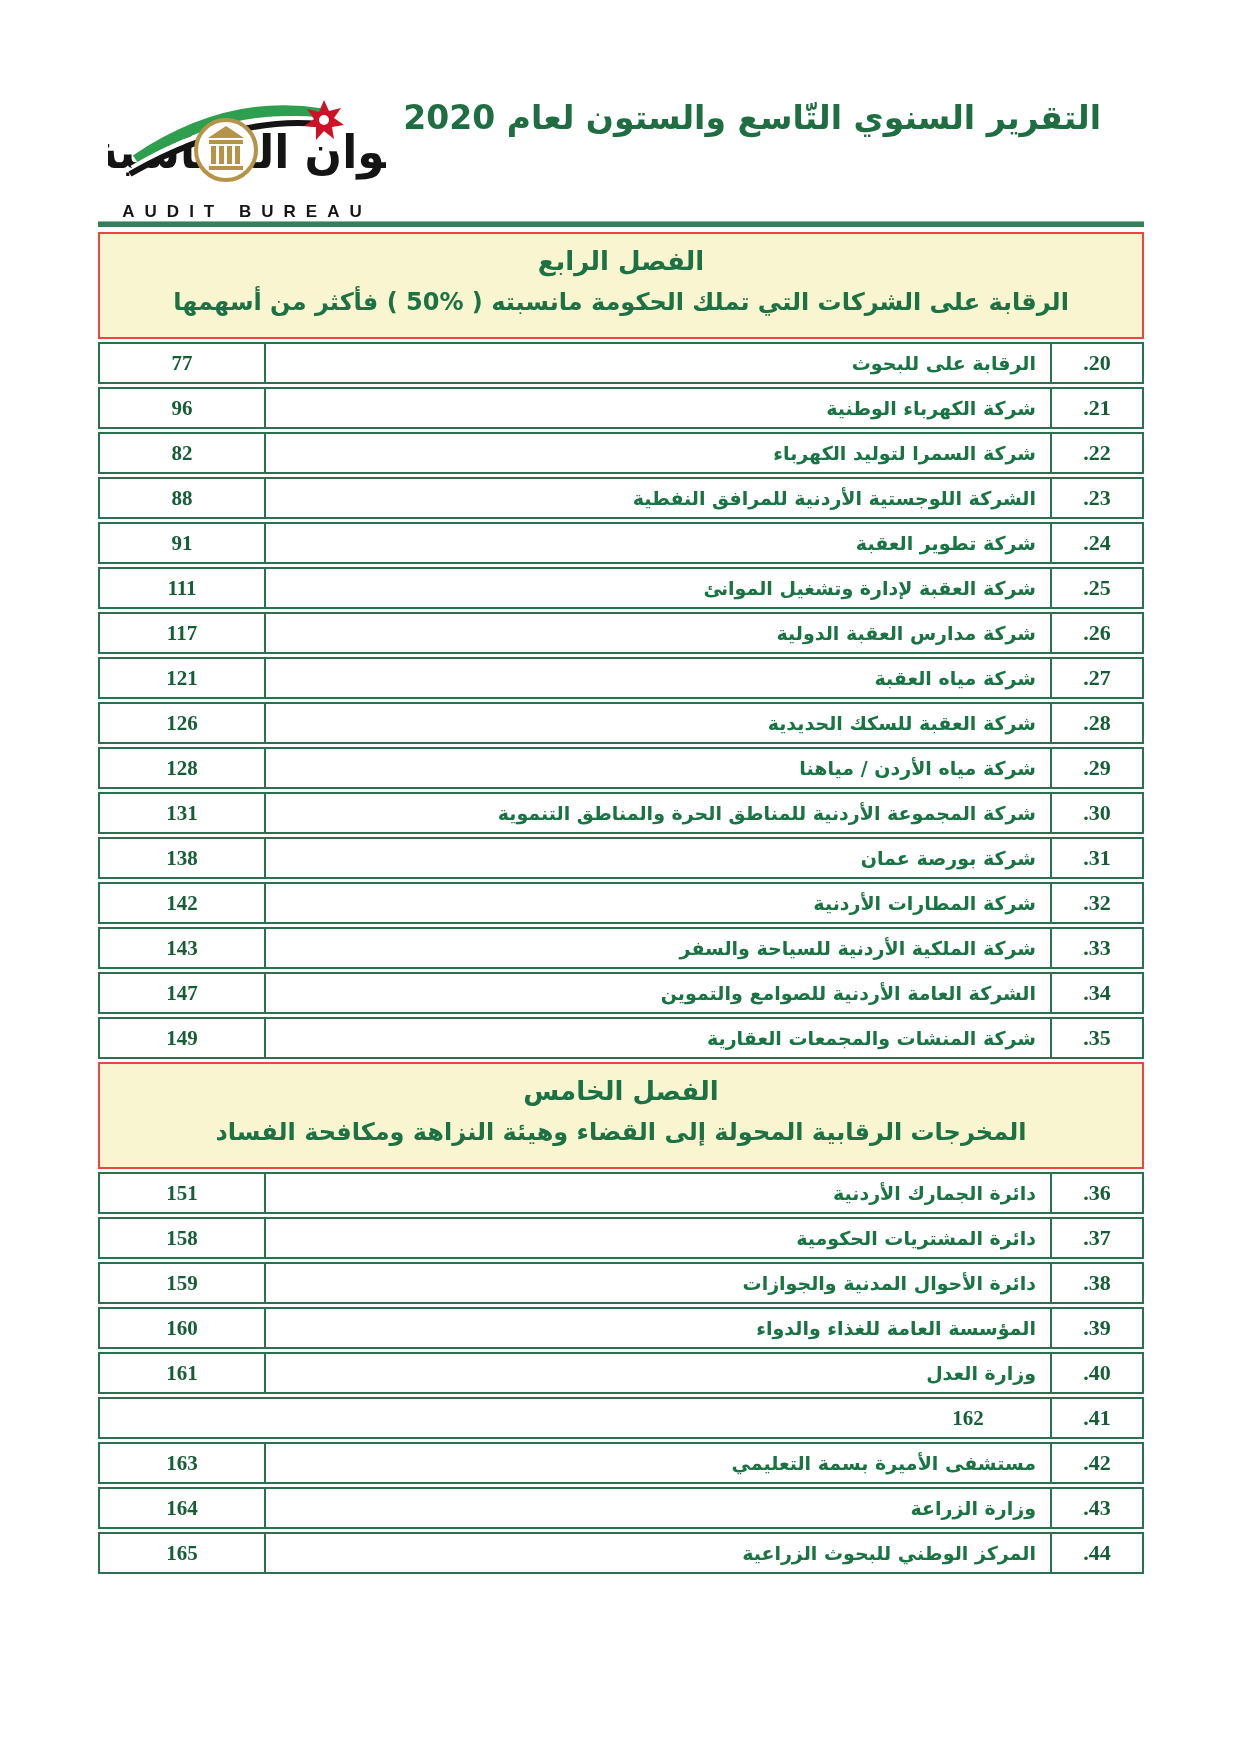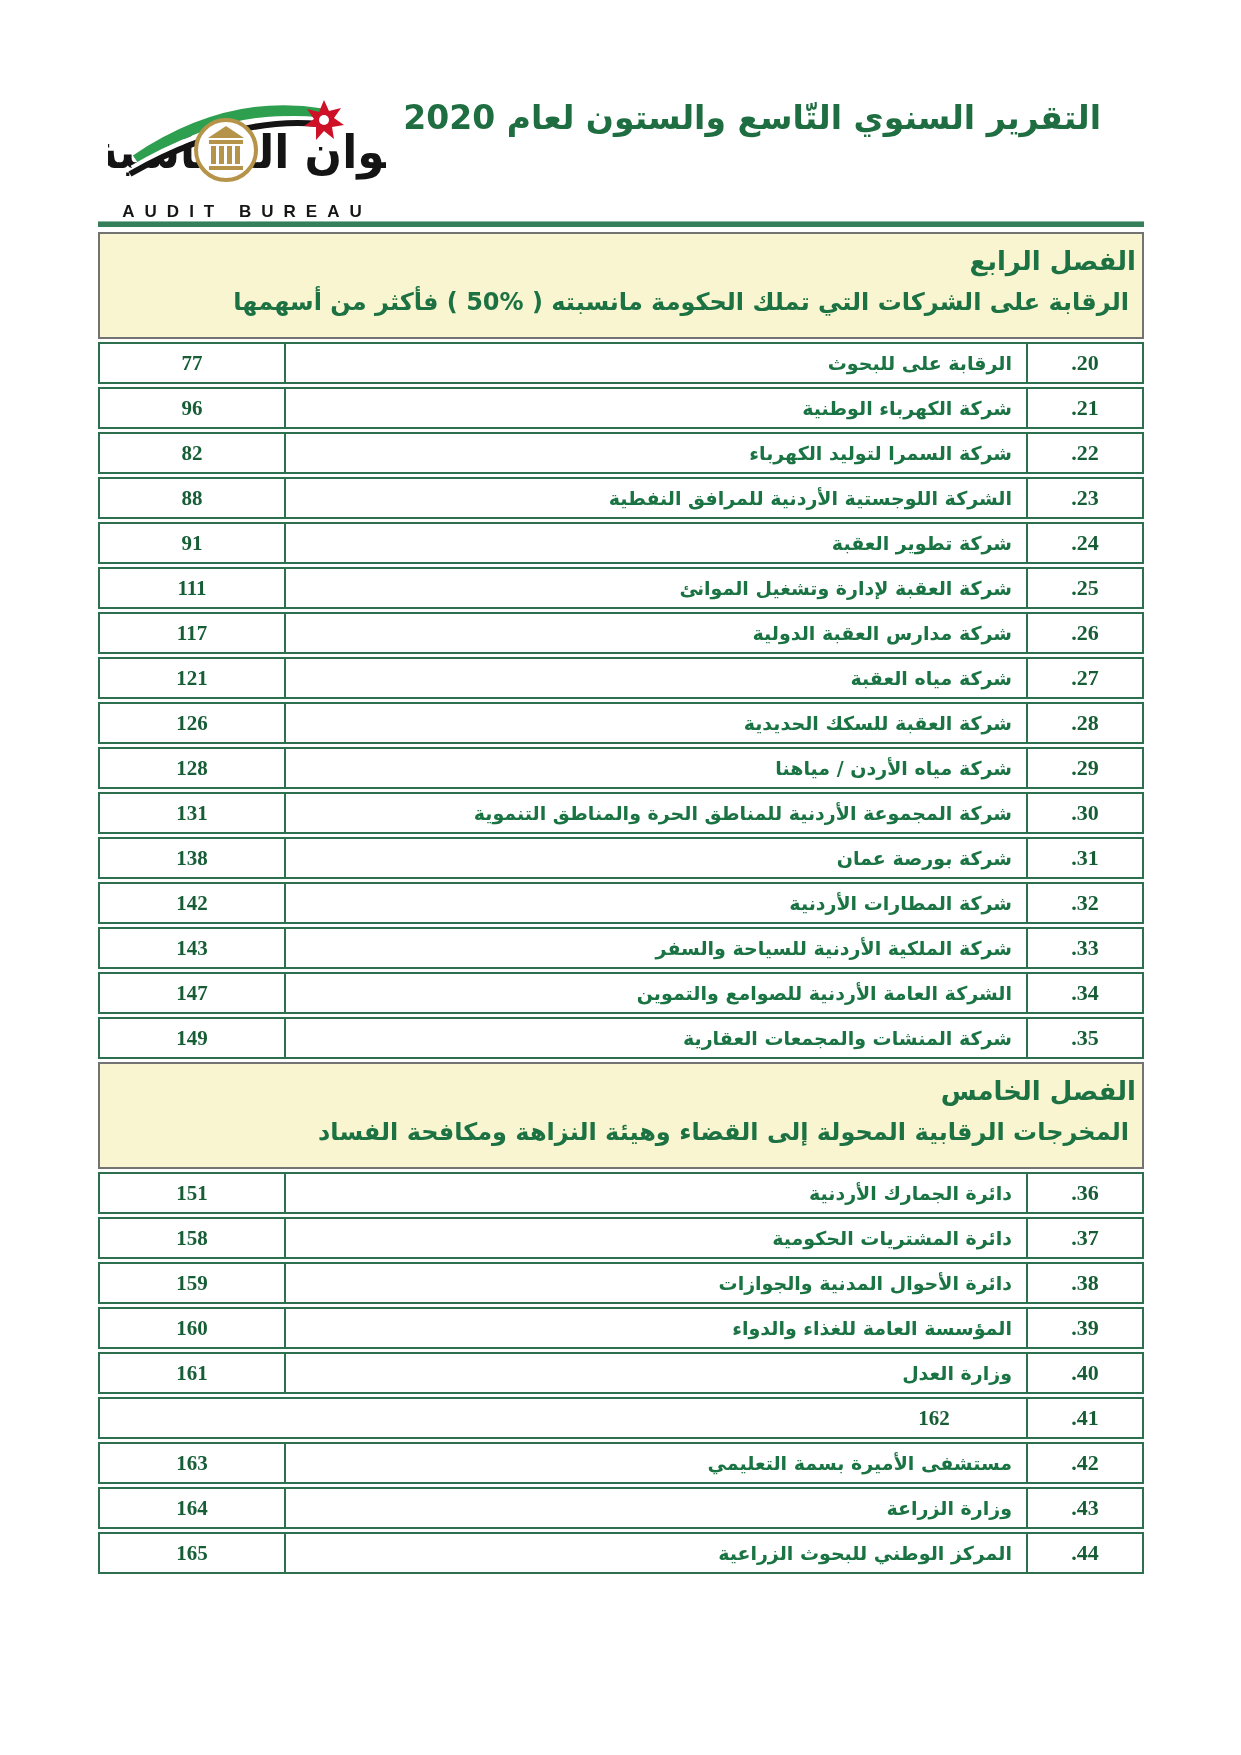--- a/index.html
+++ b/index.html
@@ -28,51 +28,51 @@
     white-space:nowrap;
   }
   .rule{
     position:absolute;left:98px;top:221px;width:1046px;height:6px;
     background:#35805b;border-top:1px solid #8db9a2;box-sizing:border-box;
   }
 
   
   .toc{position:absolute;left:98px;top:232px;width:1046px;}
   .band{
-    background:#f9f5d0;border:2px solid #737373;
-    margin-bottom:3px;text-align:right;direction:rtl;
+    background:#f9f5d0;border:2px solid #ef4444;
+    margin-bottom:3px;text-align:center;direction:rtl;
     padding:8px 6px 14px 6px;
   }
   .band-chapter{
     font-size:26px;font-weight:bold;color:#1c7243;margin:4px 0 12px 0;
   }
   .band-subtitle{
     font-size:24px;font-weight:bold;color:#1c7243;margin:7px;
   }
   .row{
     display:flex;direction:rtl;align-items:stretch;
     border:2px solid #2d7050;box-sizing:border-box;
     height:42px;margin-bottom:3px;background:#fff;
   }
   .cell{display:flex;align-items:center;box-sizing:border-box;}
   .cell-num{
-    width:116px;justify-content:center;
+    width:92px;justify-content:center;
     border-left:2px solid #2d7050;
     font-family:"Liberation Serif","DejaVu Serif",serif;
     font-size:22px;font-weight:bold;color:#175e37;
   }
   .cell-title{
     flex:1;justify-content:flex-start;
     border-left:2px solid #2d7050;
     padding:0 14px;
     font-size:19px;font-weight:bold;color:#1a7342;
     white-space:nowrap;overflow:hidden;
   }
   .cell-page{
-    width:184px;justify-content:center;
+    width:164px;justify-content:center;
     font-family:"Liberation Serif","DejaVu Serif",serif;
     font-size:21px;font-weight:bold;color:#175e37;
   }
   .num-ltr{direction:ltr;unicode-bidi:embed;}
 </style>
 </head>
 <body>
 
 <div class="page">
 

